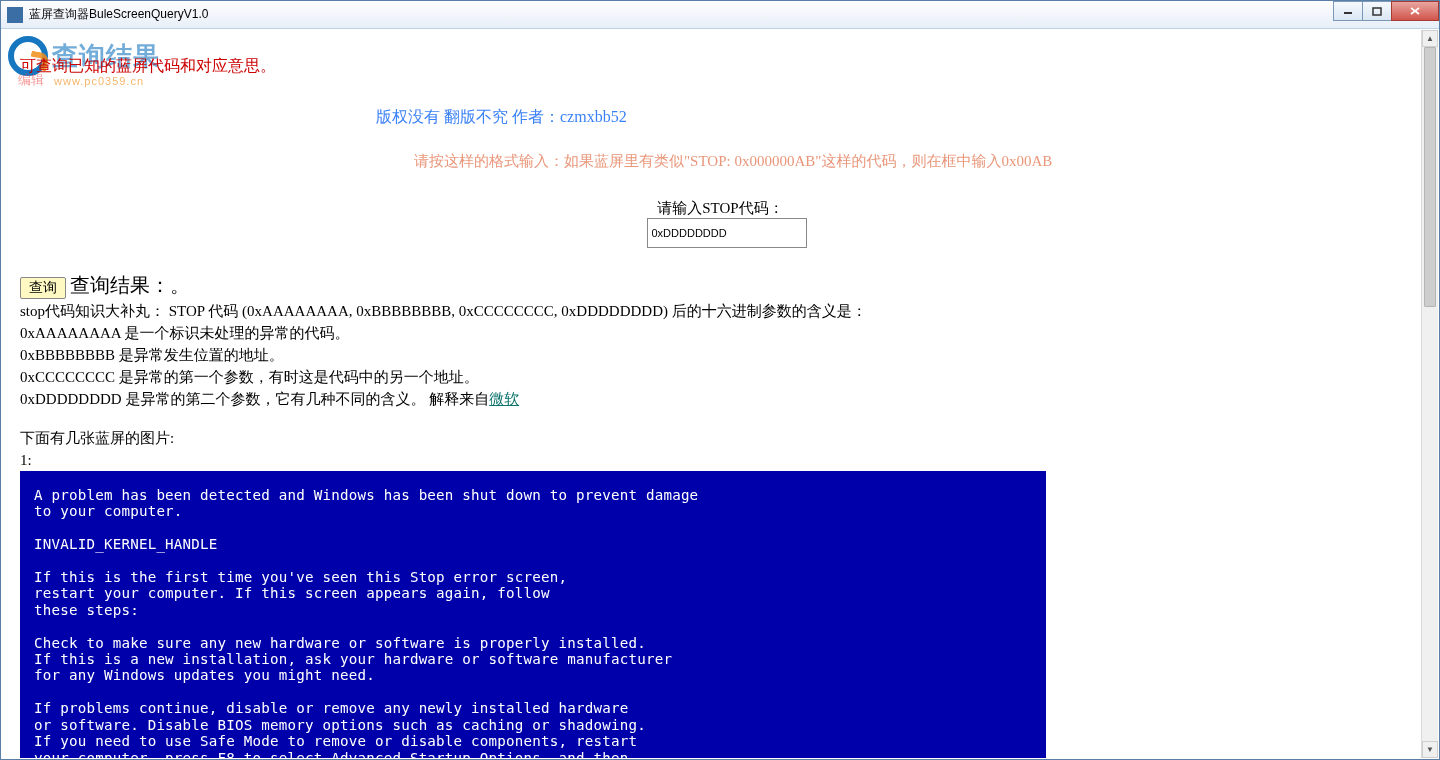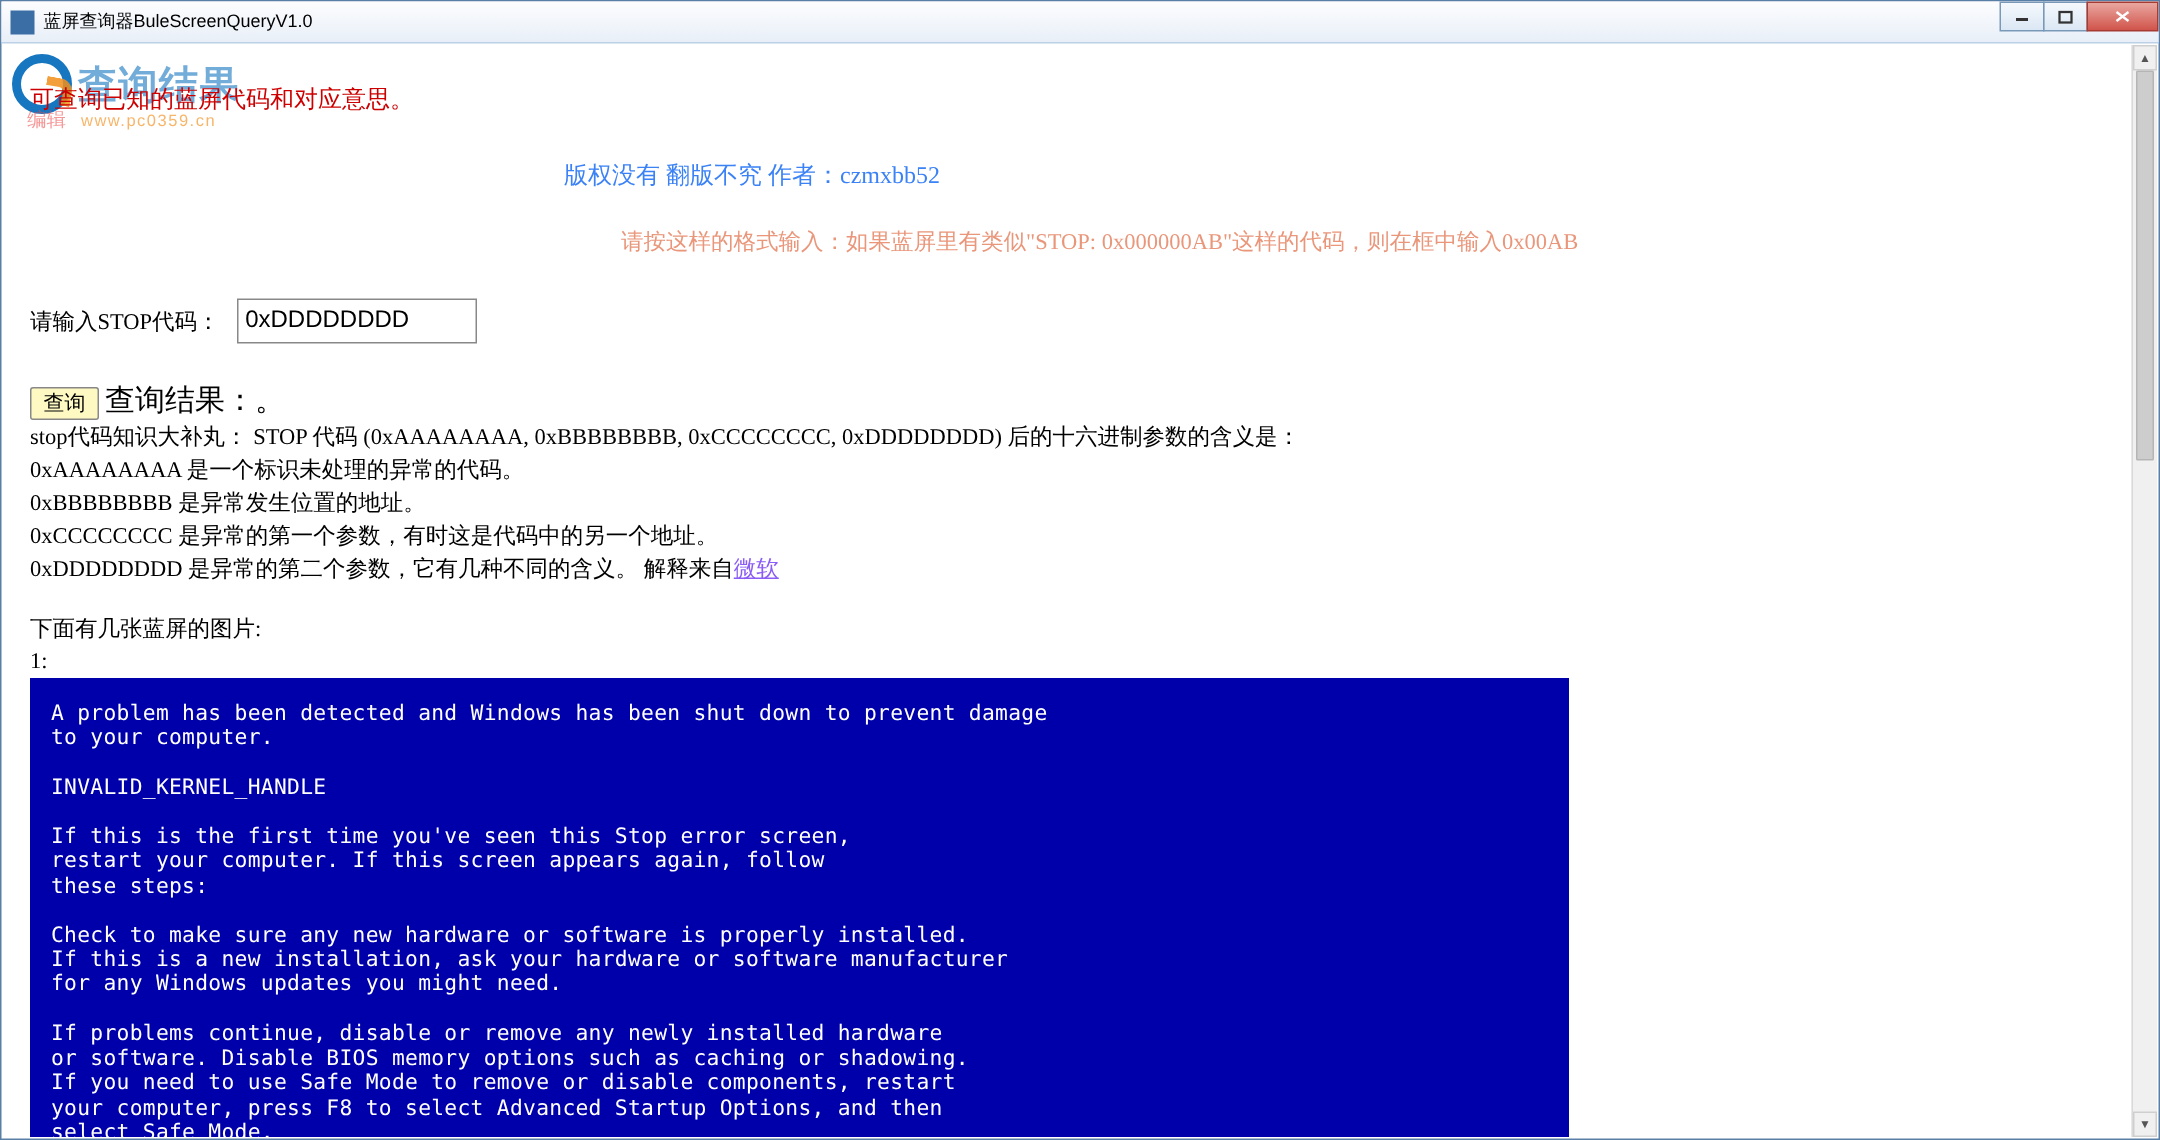--- a/index.html
+++ b/index.html
@@ -26,30 +26,30 @@
   .wm-logo { display:inline-flex; align-items:center; }
   .wm-circle { width: 40px; height: 40px; border-radius: 50%; border: 6px solid #1676c0; position: relative; }
   .wm-circle::after { content:""; position:absolute; right:-6px; top:10px; width:12px; height:12px; border:6px solid #f28f1b; border-left:none; border-bottom:none; border-radius:0 50% 0 0; transform:rotate(10deg); opacity:0.85;}
   .wm-text { font-size: 26px; font-weight: bold; color: #1676c0; margin-left: 4px; letter-spacing: 1px; opacity: 0.6; }
   .wm-sub { font-size: 11px; color: #f28f1b; opacity: 0.65; margin-left: 46px; margin-top: -4px; letter-spacing: 1px;}
   
   .line-red { color: #c00; font-family: "SimSun", serif; font-size: 16px; padding: 26px 0 0 18px; position: relative; z-index: 2; mix-blend-mode: normal;}
   .line-green { color: #3b82f6; font-family: "SimSun", serif; font-size: 16px; text-align: left; padding: 30px 0 0 374px; }
   .line-pink { color: #e9967a; font-family: "SimSun", serif; font-size: 15px; padding: 24px 0 0 412px; }
   
-  .input-row { padding: 28px 0 0 18px; display: flex; align-items: center; }
+  .input-row { padding: 28px 0 0 18px; display: flex; align-items: center; flex-direction: column; }
   .input-label { font-family: "SimSun", serif; font-size: 15px; }
-  .stop-input { margin-left: 12px; width: 160px; height: 21px; border: 1px solid #888; padding: 14px 4px; font-family: Arial, sans-serif; font-size: 16px; }
+  .stop-input { margin-left: 12px; width: 160px; height: 21px; border: 1px solid #888; padding: 14px 4px; font-family: Arial, sans-serif; font-size: 11px; }
   
   .btn-row { padding: 24px 0 0 18px; display: flex; align-items: baseline; }
   .query-btn { font-family: "SimSun", serif; font-size: 14px; padding: 1px 8px; background: #fef9c3; border: 1px solid #888; border-radius: 2px; }
   .query-label { font-family: Liberation Sans, sans-serif; font-size: 20px; margin-left: 4px; }
   
   .paragraph { font-family: "SimSun", serif; font-size: 15px; padding: 2px 0 0 18px; line-height: 20px; }
-  a.ms-link { color: #8b5cf6; text-decoration: underline; }
+  a.ms-link { color: #0f766e; text-decoration: underline; }
   
   .sub-heading { font-family: "SimSun", serif; font-size: 15px; padding: 20px 0 0 18px; }
   .num-label { font-family: "SimSun", serif; font-size: 15px; padding: 4px 0 0 18px; }
   
   .bsod { margin: 2px 0 0 18px; width: 1026px; background: #0000aa; color: #fff; font-family: "Lucida Console", "Consolas", monospace; font-size: 14.2px; line-height: 16.4px; padding: 16px 14px 14px 14px; white-space: pre; letter-spacing: 0.2px; }
   
   .overlap-orange { position:absolute; left:16px; top:41px; font-size:13px; color:#ef4444; opacity:0.55; font-family:"SimSun",serif; z-index:1;}
 </style>
 </head>
 <body>

